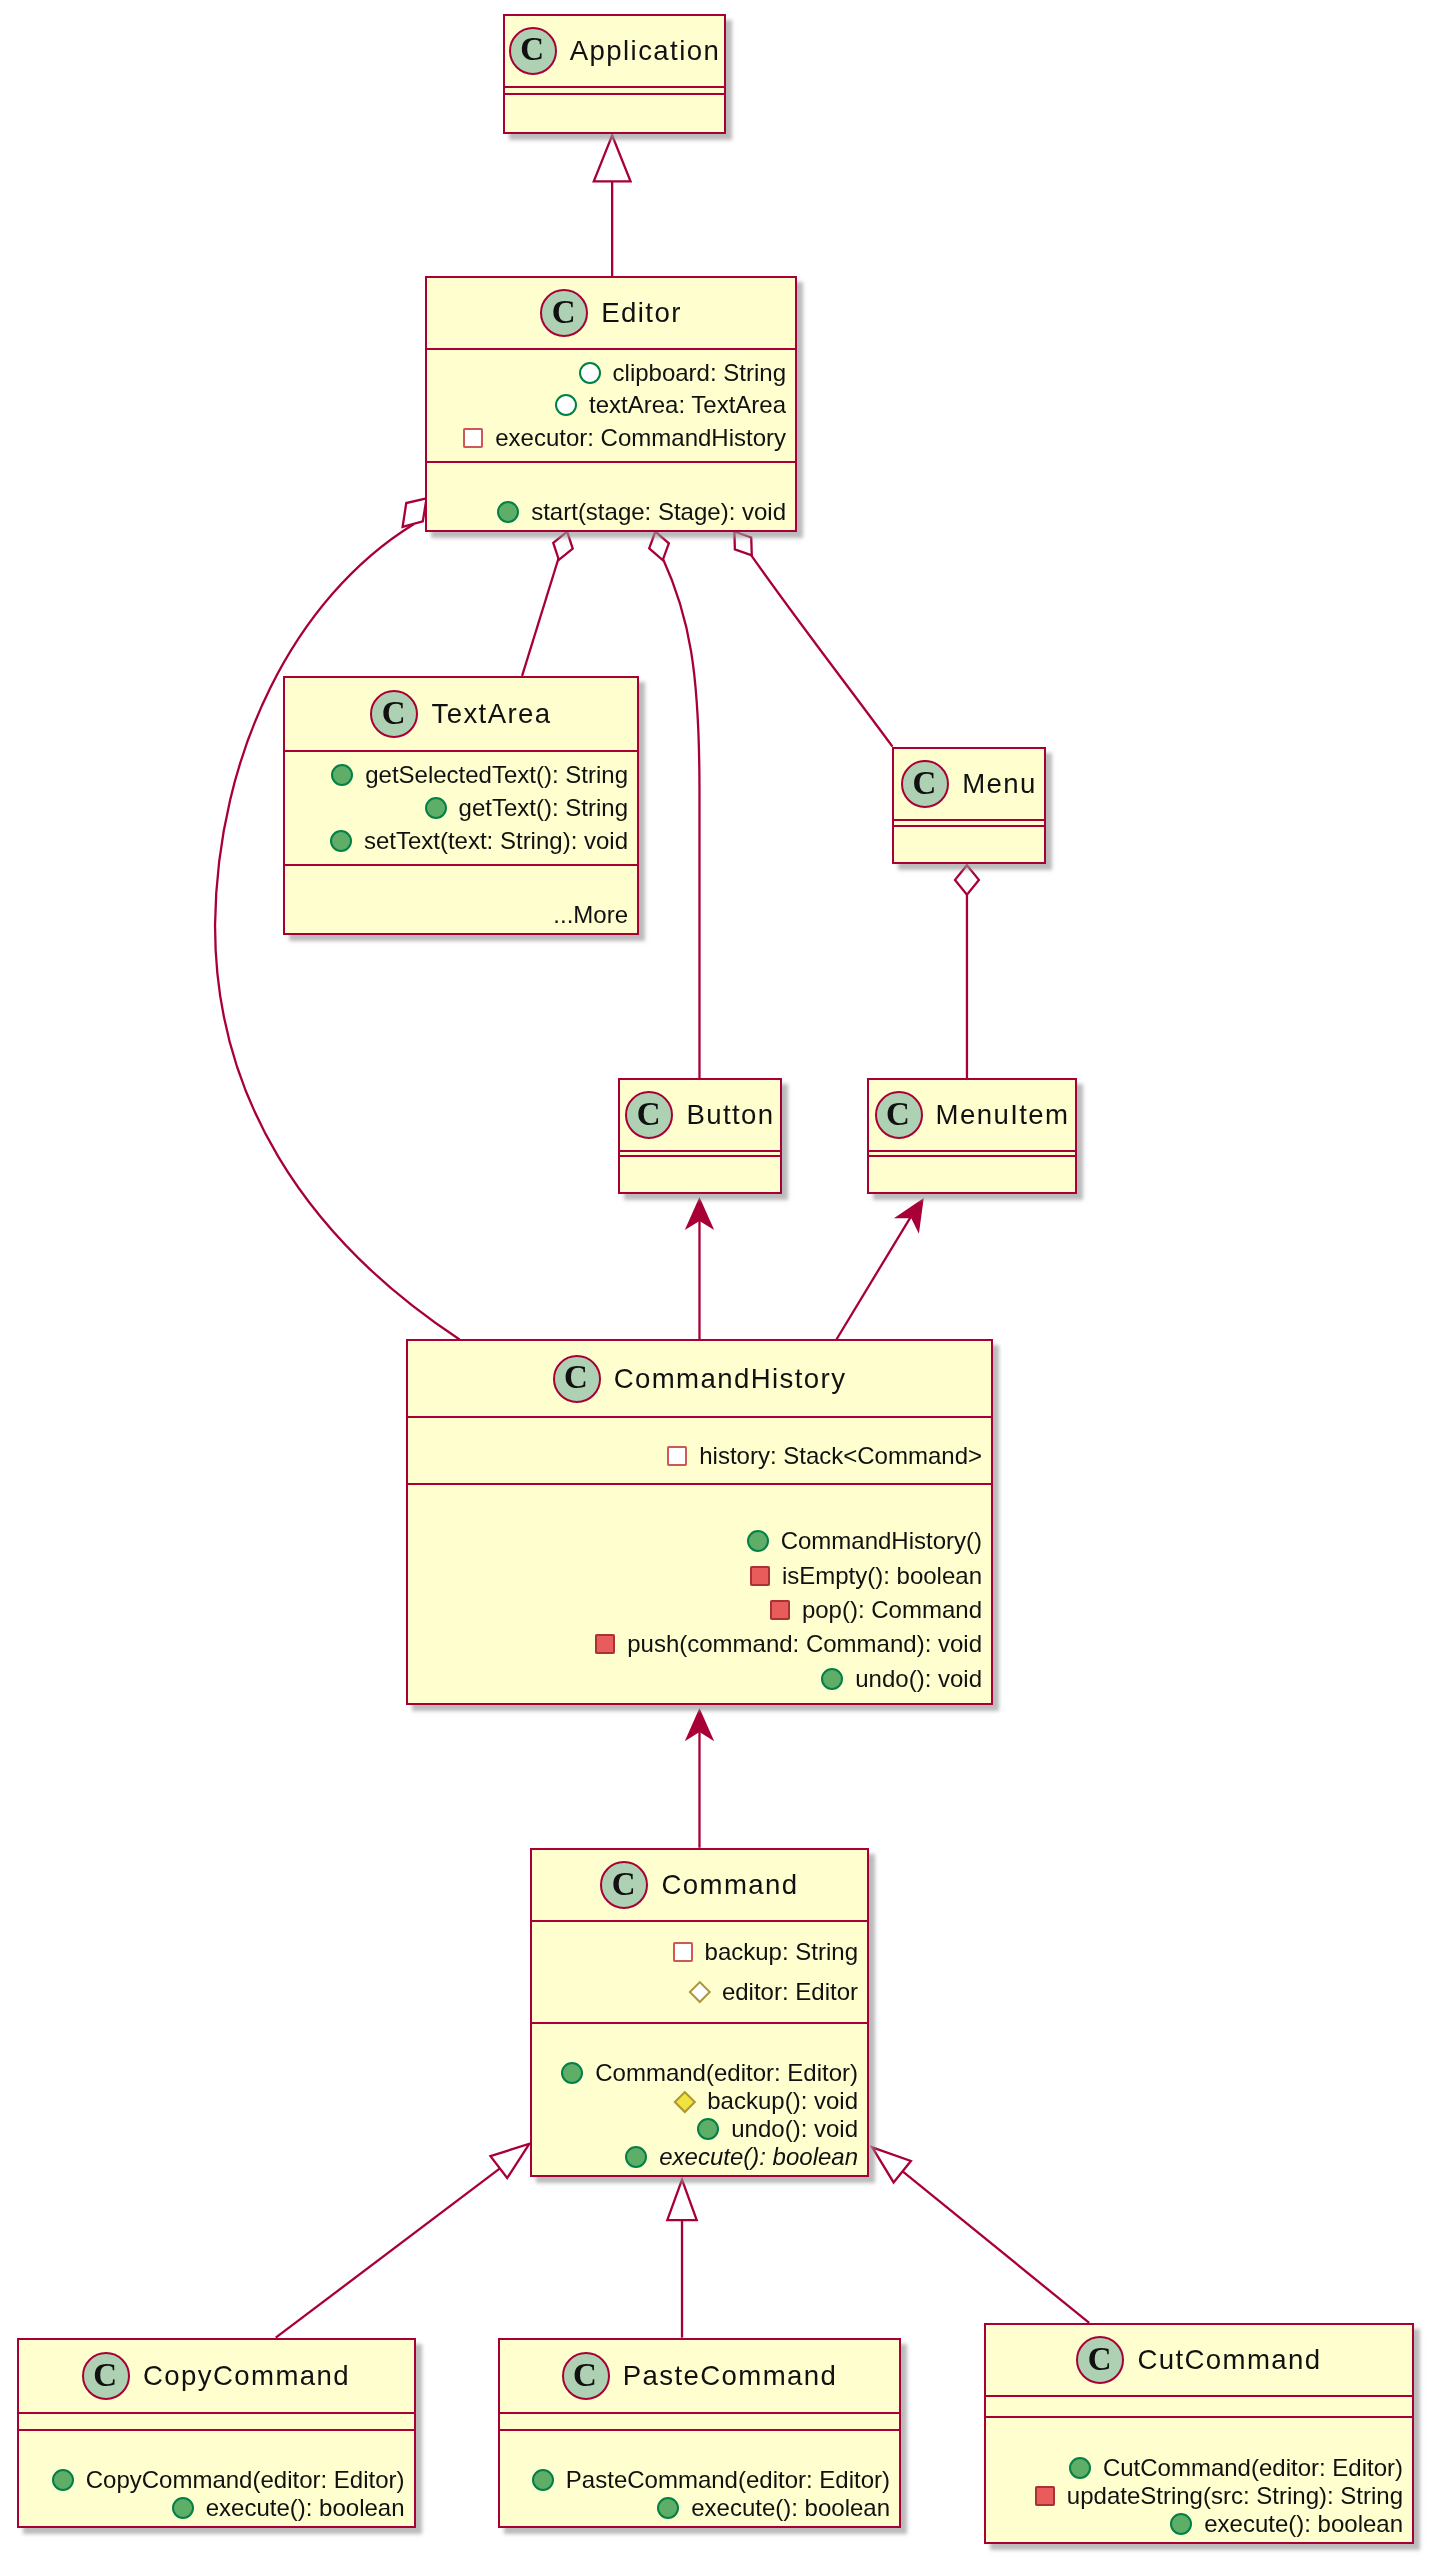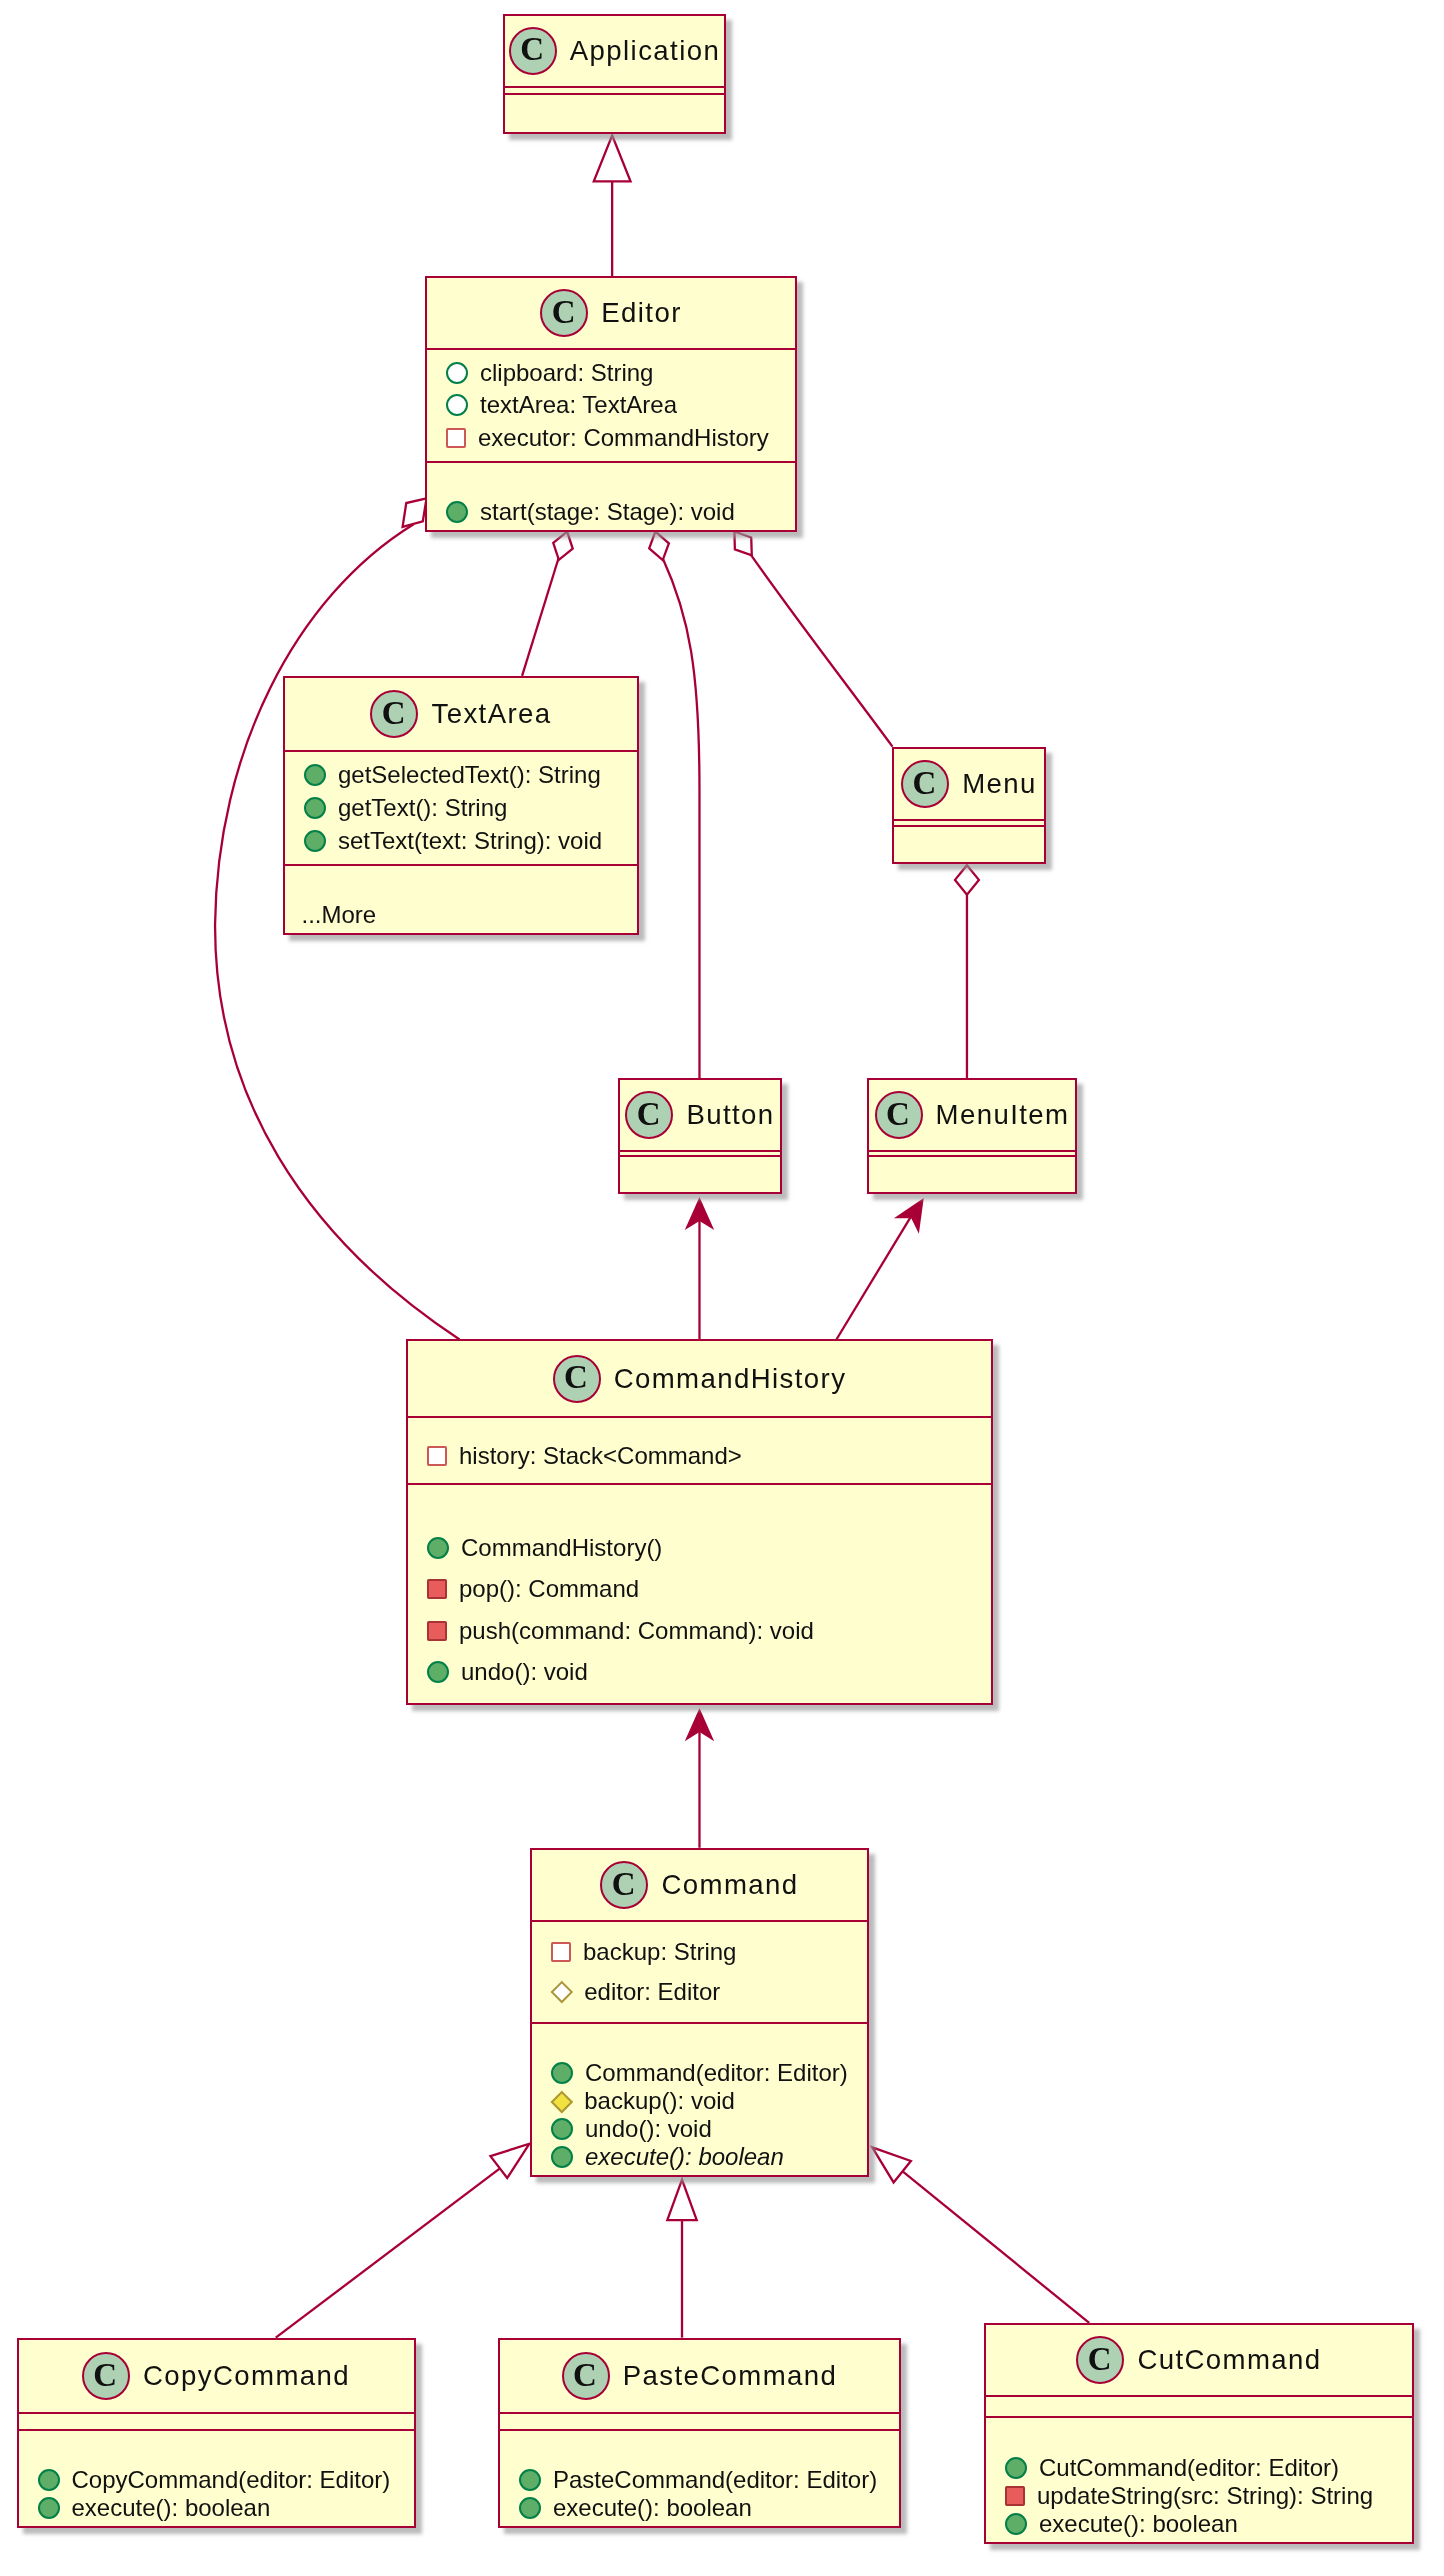--- a/index.html
+++ b/index.html
@@ -23,21 +23,21 @@
   .badge{
     width:48px;height:48px;border-radius:50%;flex:0 0 auto;
     background:#ADD1B2;border:2.8px solid #A80036;box-sizing:border-box;
     display:flex;align-items:center;justify-content:center;
     font-family:"Liberation Serif", serif;font-size:33px;font-weight:700;color:#111;
     padding-bottom:1.8px;
   }
   .sec{border-bottom:2.8px solid #A80036;box-sizing:border-box;}
   .sec:last-child{border-bottom:none;flex:1 1 auto;margin-top:32px;}
   .members{display:flex;flex-direction:column;justify-content:space-evenly;padding:3.7px 0;}
-  .row{display:flex;align-items:center;gap:12px;padding:0 19px;font-size:24px;white-space:nowrap;}
+  .row{display:flex;align-items:center;gap:12px;padding:0 9px;font-size:24px;white-space:nowrap;justify-content:flex-end;}
   .row.noicon{padding-left:16.5px;}
   .it{font-style:italic;}
   .ic{flex:0 0 auto;box-sizing:border-box;}
   .circle{width:22px;height:22px;border-radius:50%;border:2.8px solid #038048;background:#5FAE68;}
   .circle.hollow{background:#ffffff;}
   .square{width:20px;height:20px;border:2.8px solid #A83236;background:#E85C5C;border-radius:1.8px;}
   .square.hollow{background:#ffffff;border-color:#CE5757;}
   .diamond{width:15.6px;height:15.6px;border:2.8px solid #AB9738;background:#F1E23F;transform:rotate(45deg);margin:0 2.8px;}
   .diamond.hollow{background:#ffffff;}
   .mtext{overflow:hidden;}
@@ -195,20 +195,24 @@
       <span class="mtext">history: Stack&lt;Command&gt;</span>
     </div>
   </div>
   <div class="sec members">
     <div class="row">
       <span class="ic circle"></span>
       <span class="mtext">CommandHistory()</span>
     </div>
     <div class="row">
       <span class="ic square"></span>
+      <span class="mtext">isEmpty(): boolean</span>
+    </div>
+    <div class="row">
+      <span class="ic square"></span>
       <span class="mtext">pop(): Command</span>
     </div>
     <div class="row">
       <span class="ic square"></span>
       <span class="mtext">push(command: Command): void</span>
     </div>
     <div class="row">
       <span class="ic circle"></span>
       <span class="mtext">undo(): void</span>
     </div>

